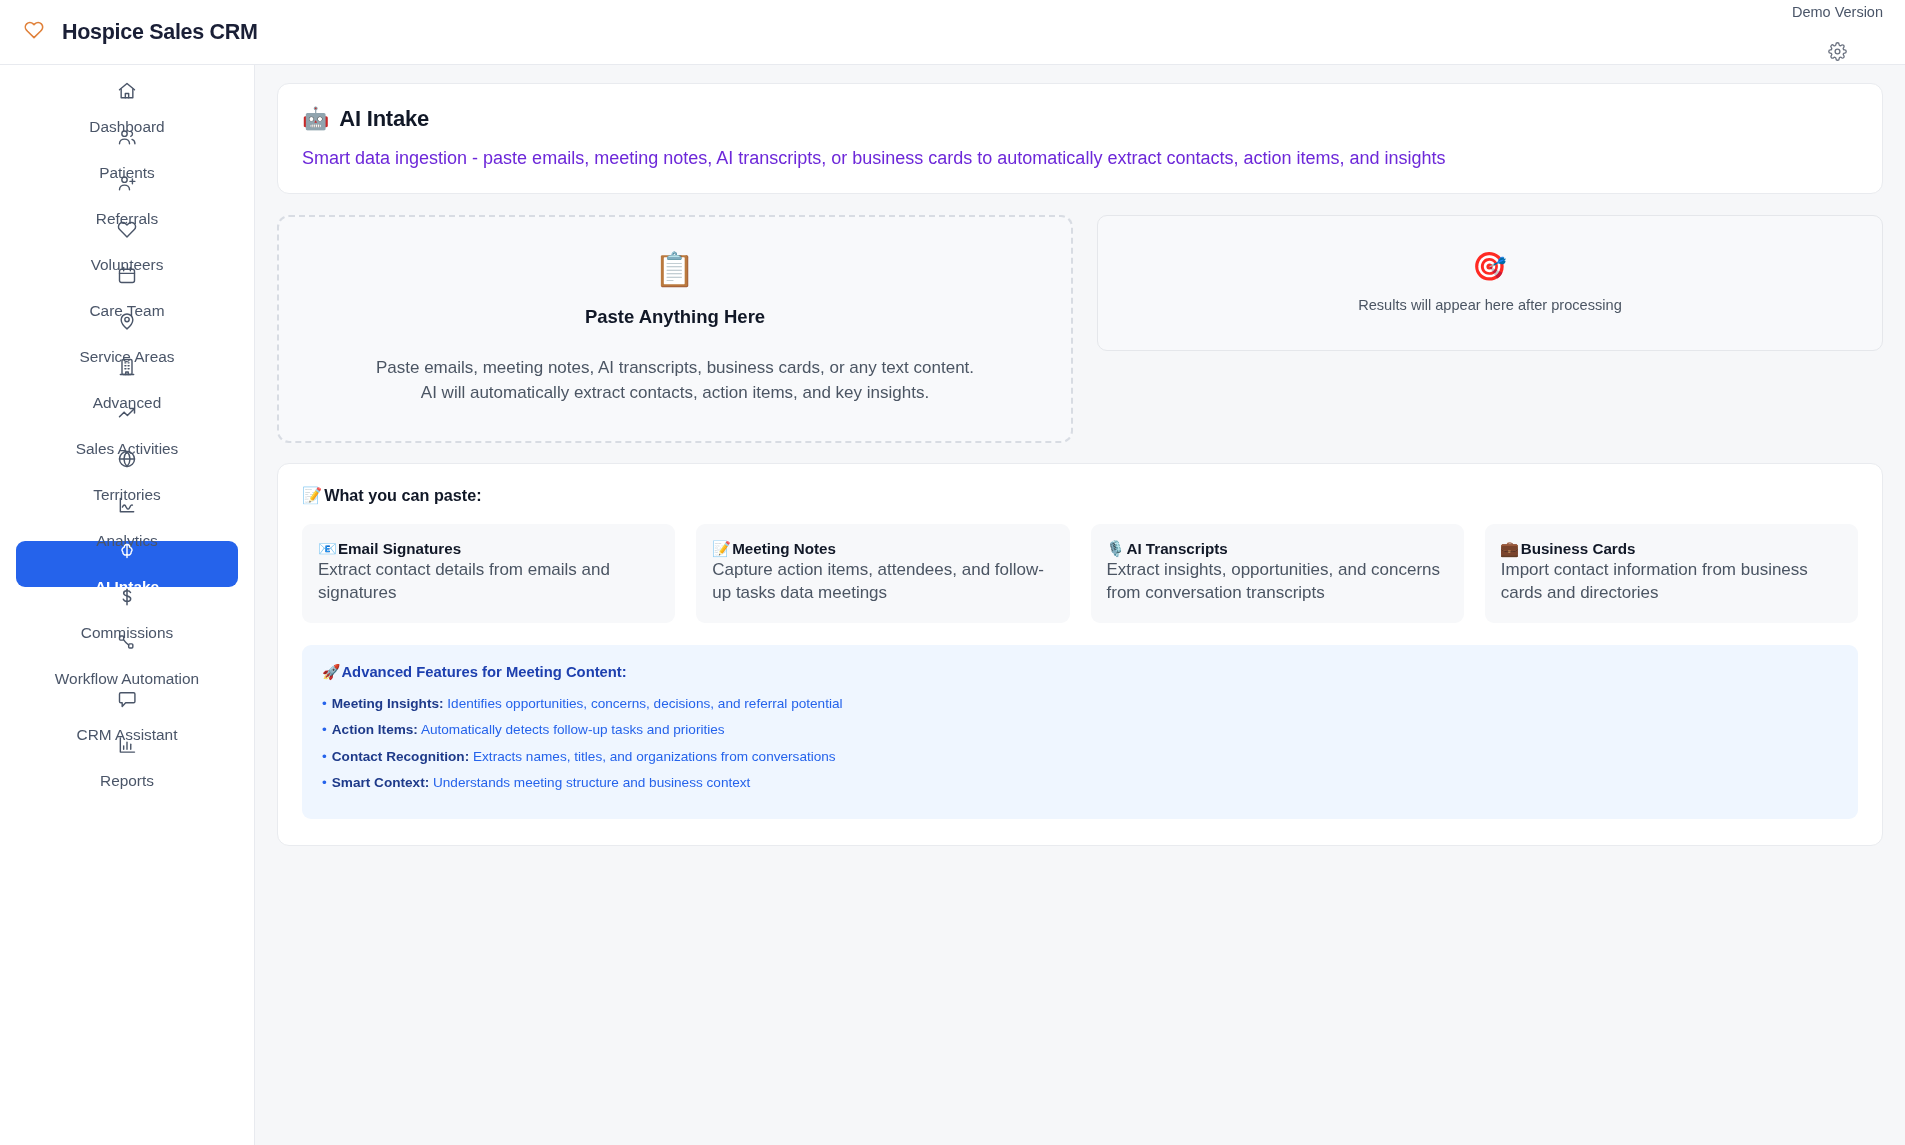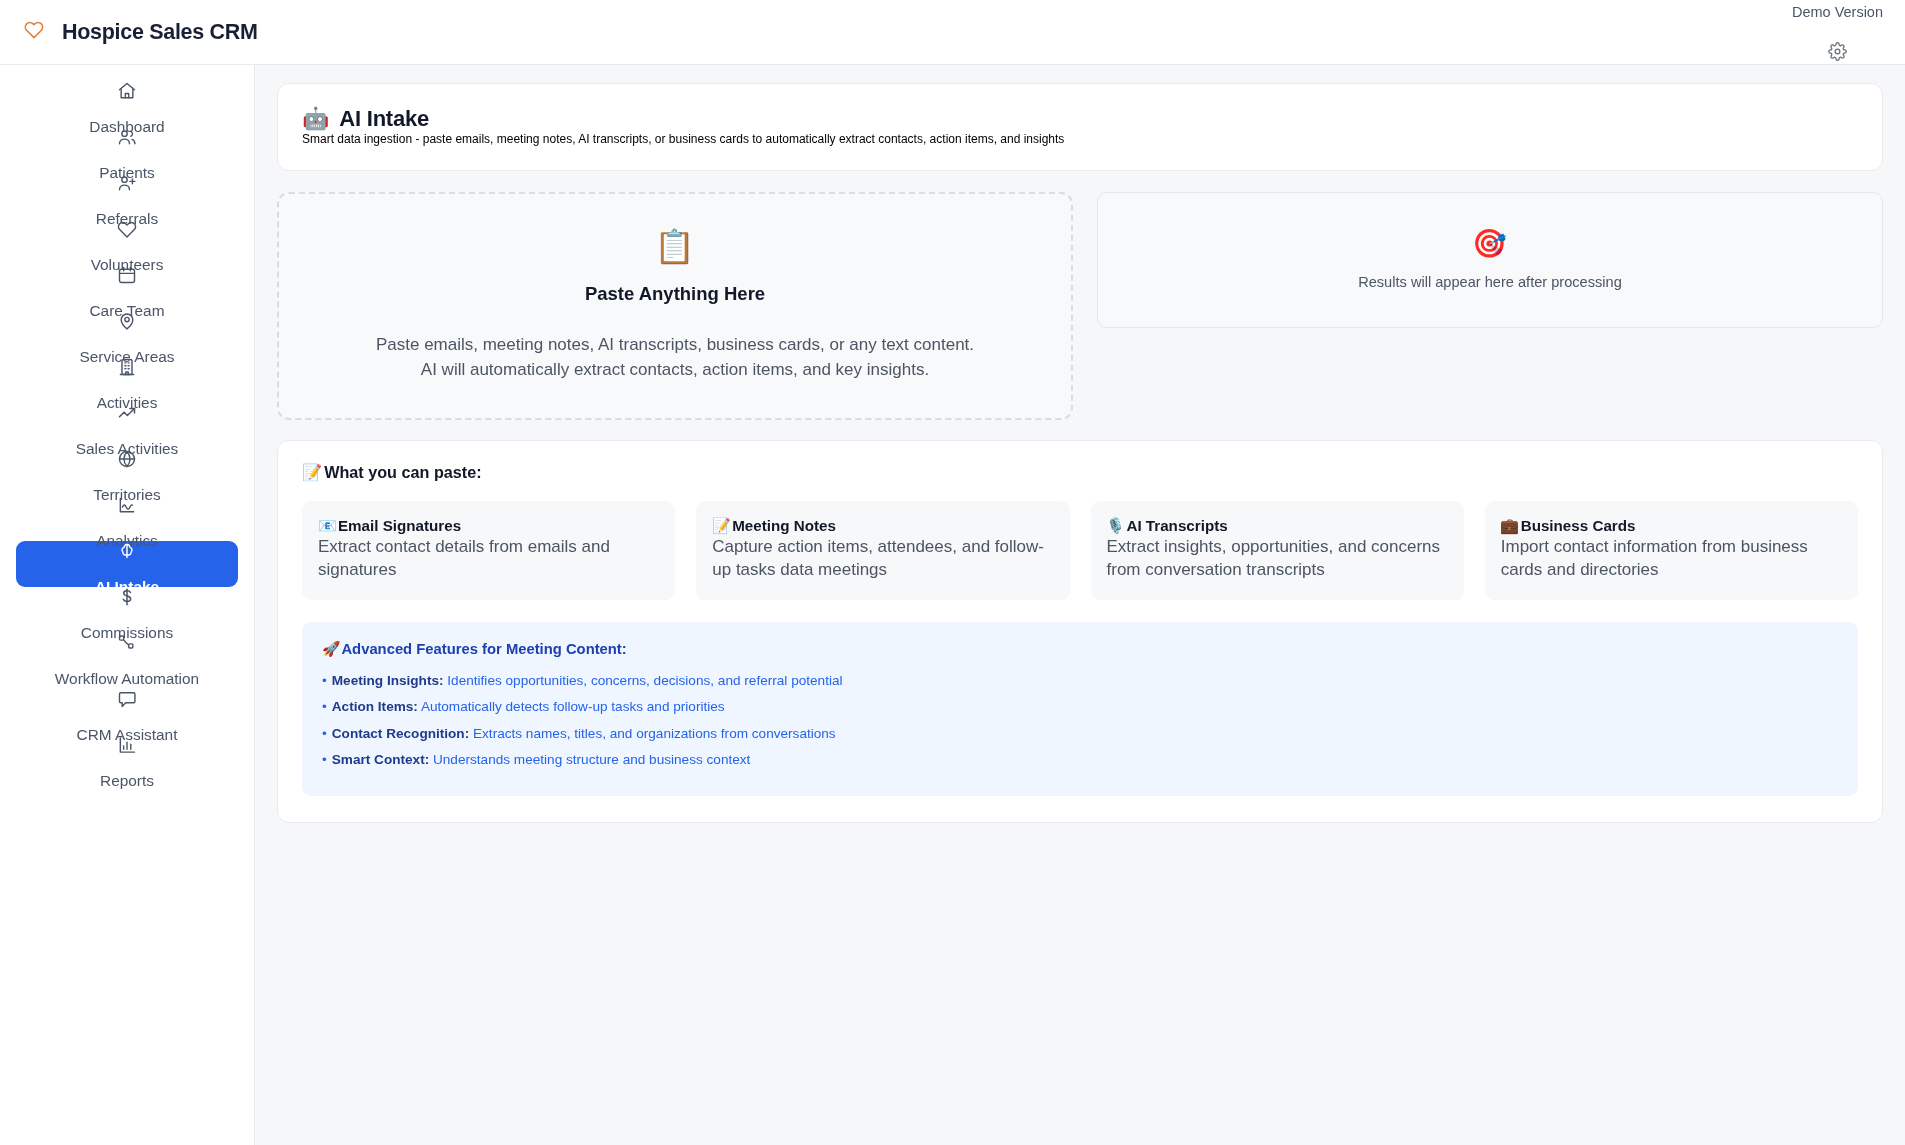--- a/index.html
+++ b/index.html
@@ -76,21 +76,22 @@
     border-radius: 12px;
   }
 
   
   .header-card { padding: 22px 24px 24px 24px; }
   .header-title {
     font-size: 22px; font-weight: 700; color: #111827;
     display: flex; align-items: center; gap: 10px; letter-spacing: -0.2px;
   }
   .header-sub {
-    font-size: 12px; color: #000000;
+    margin-top: 16px;
+    font-size: 18px; color: #6d28d9;
   }
 
   
   .row2 {
     display: flex; gap: 24px; margin-top: 21px; align-items: flex-start;
   }
   .paste-zone {
     flex: 0 0 796px;
     height: 228px;
     border: 2px dashed #d8dce3;
@@ -261,21 +262,21 @@
 
     <div class="nav-item">
       <span class="nav-icon">
         <svg viewBox="0 0 24 24" fill="none" stroke="#4a5568" stroke-width="1.7" stroke-linecap="round" stroke-linejoin="round">
             <rect x="6" y="3" width="12" height="18" rx="1.6"></rect>
             <path d="M9.5 7h1.2M13.3 7h1.2M9.5 10.5h1.2M13.3 10.5h1.2M9.5 14h1.2M13.3 14h1.2"></path>
             <path d="M10.5 21v-3h3v3"></path>
             <path d="M4 21h16"></path>
           </svg>
       </span>
-      <span class="label">Activities</span>
+      <span class="label">Advanced</span>
     </div>
 
     <div class="nav-item">
       <span class="nav-icon">
         <svg viewBox="0 0 24 24" fill="none" stroke="#4a5568" stroke-width="1.8" stroke-linecap="round" stroke-linejoin="round">
             <path d="M3 16.5 8.5 11l4 4L21 6.5"></path>
             <path d="M15.5 6.5H21v5.5"></path>
           </svg>
       </span>
       <span class="label">Sales Activities</span>

